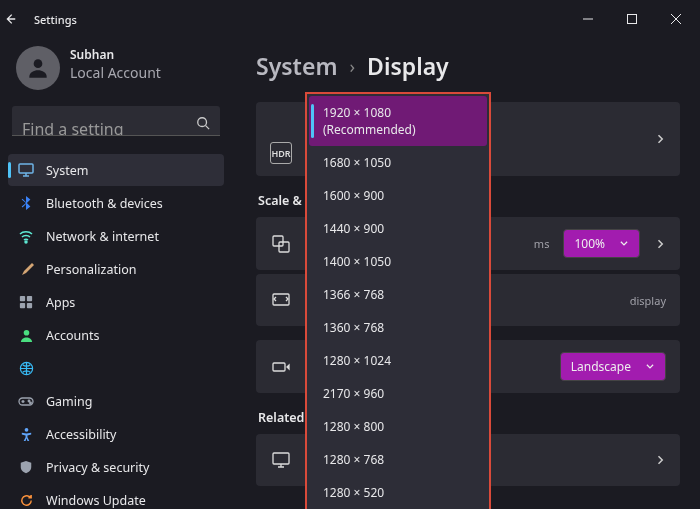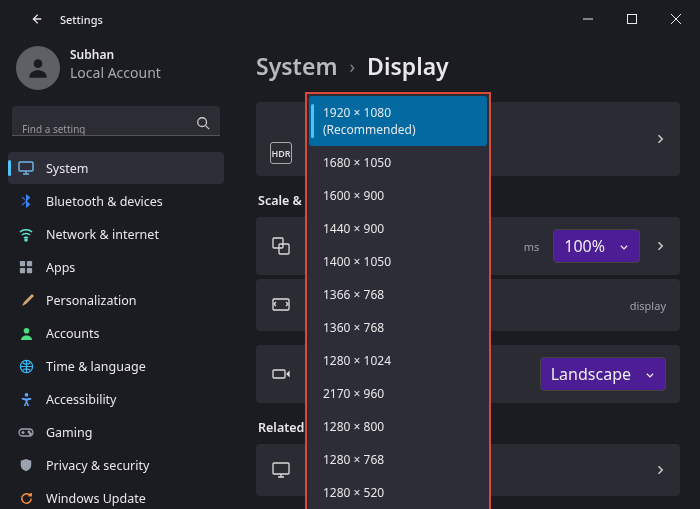--- a/index.html
+++ b/index.html
@@ -1,19 +1,19 @@
 <!DOCTYPE html>
 <html><head>
 <meta charset="utf-8">
 <style>
   * { margin: 0; padding: 0; box-sizing: border-box; font-family: "Segoe UI", system-ui, sans-serif; }
   body { background: #1b1b22; color: #e8e8ea; width: 700px; height: 509px; overflow: hidden; position: relative; }
   
   
-  .titlebar { display: flex; align-items: center; height: 38px; padding: 0 2px 0 26px; }
+  .titlebar { display: flex; align-items: center; height: 38px; padding: 0 2px 0 0; }
   .titlebar-left { display: flex; align-items: center; gap: 14px; flex: 1; }
   .back-btn { width: 20px; height: 20px; display:flex; align-items:center; justify-content:center; color:#e8e8ea; }
   .app-title { font-size: 11px; font-weight: 500; }
   .win-controls { display: flex; }
   .win-btn { width: 44px; height: 32px; display:flex; align-items:center; justify-content:center; color:#e8e8ea; }
   .win-btn svg { width:10px; height:10px; }
   
   
   .layout { display: flex; height: calc(100% - 38px); }
   .sidebar { width: 232px; padding: 4px 8px 0 8px; }
@@ -21,21 +21,21 @@
   
   
   .profile { display:flex; align-items:flex-start; gap:10px; padding: 4px 8px 16px 8px; }
   .avatar { width: 44px; height:44px; border-radius:50%; background:#5f5f66; display:flex; align-items:center; justify-content:center; }
   .avatar svg { width:26px; height:26px; color:#1b1b22; }
   .profile-name { font-size: 12px; font-weight:600; }
   .profile-sub { font-size: 14px; color:#a8a8b0; }
   
   
   .search-wrap { position:relative; margin: 0 4px 14px 4px; }
-  .search { width:100%; height:30px; background:#2c2c34; border:none; border-bottom:1px solid #555; border-radius:3px 3px 0 0; color:#ccc; padding:17px 34px 0 10px; font-size:10px; }
+  .search { width:100%; height:30px; background:#2c2c34; border:none; border-bottom:1px solid #555; border-radius:3px 3px 0 0; color:#ccc; padding:17px 34px 0 10px; font-size:16px; }
   .search::placeholder { color:#999; }
   .search-icon { position:absolute; right:10px; top:7px; color:#ccc; }
   
   
   .nav { display:flex; flex-direction:column; gap:1px; }
   .nav-item { display:flex; align-items:center; gap:12px; height:32px; padding:0 10px; border-radius:4px; font-size:12.5px; position:relative; }
   .nav-item.active { background:#2e2e38; }
   .nav-item.active::before { content:""; position:absolute; left:0; top:8px; bottom:8px; width:3px; background:#4fc3f7; border-radius:2px; }
   .nav-icon { width:16px; height:16px; display:flex; align-items:center; justify-content:center; }
   
@@ -44,28 +44,28 @@
   .crumb-parent { font-size:23px; font-weight:600; color:#b8b8c0; }
   .crumb-sep { font-size:18px; color:#888; }
   .crumb-current { font-size:23px; font-weight:600; }
   
   
   .card { background:#2b2b33; border-radius:4px; margin-bottom:4px; display:flex; align-items:center; padding:12px 14px; gap:14px; min-height:52px; position:relative;}
   .card-icon { width:22px; height:22px; display:flex; align-items:center; justify-content:center; color:#ddd; }
   .card-body { flex:1; display:flex; flex-direction:column; gap:2px; }
   .card-sub { font-size:11px; color:#a0a0a8; }
   .chev { color:#ccc; }
-  .select { background:#4c1d95; border:1px solid #444; border-radius:4px; padding:5px 10px; font-size:16px; display:flex; align-items:center; gap:14px; color:#eee;}
+  .select { background:#a21caf; border:1px solid #444; border-radius:4px; padding:5px 10px; font-size:12px; display:flex; align-items:center; gap:14px; color:#eee;}
   
   .section-hdr { font-size:12.5px; font-weight:600; margin: 16px 0 8px 2px; }
   
   
   .res-popup { position:absolute; left:305px; top:92px; width:186px; background:#2d2d37; border:2px solid #d94a3a; z-index:50; padding:2px; }
   .res-item { padding:8px 14px; font-size:12px; border-radius:3px; position:relative;}
-  .res-item.sel { background:#0369a1; }
+  .res-item.sel { background:#701a75; }
   .res-item.sel::before { content:""; position:absolute; left:2px; top:8px; bottom:8px; width:3px; background:#4fc3f7; border-radius:2px;}
   
 </style>
 </head>
 <body>
 
 <div class="titlebar">
   <div class="titlebar-left">
     <div class="back-btn">
       <svg width="14" height="14" viewBox="0 0 16 16" fill="none" stroke="currentColor" stroke-width="1.5">
@@ -141,74 +141,73 @@
         <span class="nav-icon">
             <svg width="16" height="16" viewBox="0 0 16 16" fill="none" stroke="#5eead4" stroke-width="1.5">
               <path d="M2 6c3-3 9-3 12 0M4 9c2-2 6-2 8 0M6 12c1-1 3-1 4 0"></path>
               <circle cx="8" cy="14" r="1" fill="#5eead4"></circle>
             </svg>
           </span>
         <span>Network &amp; internet</span>
       </div>
       <div class="nav-item">
         <span class="nav-icon">
+            <svg width="16" height="16" viewBox="0 0 16 16" fill="#d4a574">
+              <path d="M14 2l-8 8-2 4 4-2 8-8z"></path>
+            </svg>
+          </span>
+        <span>Personalization</span>
+      </div>
+      <div class="nav-item">
+        <span class="nav-icon">
             <svg width="14" height="14" viewBox="0 0 16 16" fill="#9ca3af">
               <rect x="1" y="1" width="6" height="6" rx="1"></rect>
               <rect x="9" y="1" width="6" height="6" rx="1"></rect>
               <rect x="1" y="9" width="6" height="6" rx="1"></rect>
               <rect x="9" y="9" width="6" height="6" rx="1"></rect>
             </svg>
           </span>
         <span>Apps</span>
       </div>
       <div class="nav-item">
         <span class="nav-icon">
-            <svg width="16" height="16" viewBox="0 0 16 16" fill="#d4a574">
-              <path d="M14 2l-8 8-2 4 4-2 8-8z"></path>
-            </svg>
-          </span>
-        <span>Personalization</span>
-      </div>
-      <div class="nav-item">
-        <span class="nav-icon">
             <svg width="15" height="15" viewBox="0 0 16 16" fill="#4ade80">
               <circle cx="8" cy="5" r="3"></circle>
               <path d="M2 15c0-3 3-5 6-5s6 2 6 5z"></path>
             </svg>
           </span>
         <span>Accounts</span>
       </div>
       <div class="nav-item">
         <span class="nav-icon">
             <svg width="15" height="15" viewBox="0 0 16 16" fill="none" stroke="#38bdf8" stroke-width="1.3">
               <circle cx="8" cy="8" r="6.5"></circle>
               <path d="M8 2v12M2 8h12M4 4c2 2 6 2 8 0M4 12c2-2 6-2 8 0"></path>
             </svg>
           </span>
-        <span>Time &amp; language</span>
-      </div>
-      <div class="nav-item">
-        <span class="nav-icon">
-            <svg width="15" height="15" viewBox="0 0 16 16" fill="#60a5fa">
-              <circle cx="8" cy="3" r="2"></circle>
-              <path d="M3 6l5 1 5-1v2l-4 1v2l2 4h-2l-1-3-1 3H5l2-4V9L3 8z"></path>
-            </svg>
-          </span>
-        <span>Accessibility</span>
       </div>
       <div class="nav-item">
         <span class="nav-icon">
             <svg width="16" height="16" viewBox="0 0 16 16" fill="none" stroke="#9ca3af" stroke-width="1.3">
               <rect x="1" y="5" width="14" height="7" rx="3.5"></rect>
               <path d="M5 7v3M3.5 8.5h3"></path>
               <circle cx="11" cy="8" r="0.8" fill="#9ca3af"></circle>
               <circle cx="12.5" cy="10" r="0.8" fill="#9ca3af"></circle>
             </svg>
           </span>
         <span>Gaming</span>
+      </div>
+      <div class="nav-item">
+        <span class="nav-icon">
+            <svg width="15" height="15" viewBox="0 0 16 16" fill="#60a5fa">
+              <circle cx="8" cy="3" r="2"></circle>
+              <path d="M3 6l5 1 5-1v2l-4 1v2l2 4h-2l-1-3-1 3H5l2-4V9L3 8z"></path>
+            </svg>
+          </span>
+        <span>Accessibility</span>
       </div>
       <div class="nav-item">
         <span class="nav-icon">
             <svg width="14" height="14" viewBox="0 0 16 16" fill="#9ca3af">
               <path d="M8 1l6 2v5c0 4-3 6-6 7-3-1-6-3-6-7V3z"></path>
             </svg>
           </span>
         <span>Privacy &amp; security</span>
       </div>
       <div class="nav-item">

